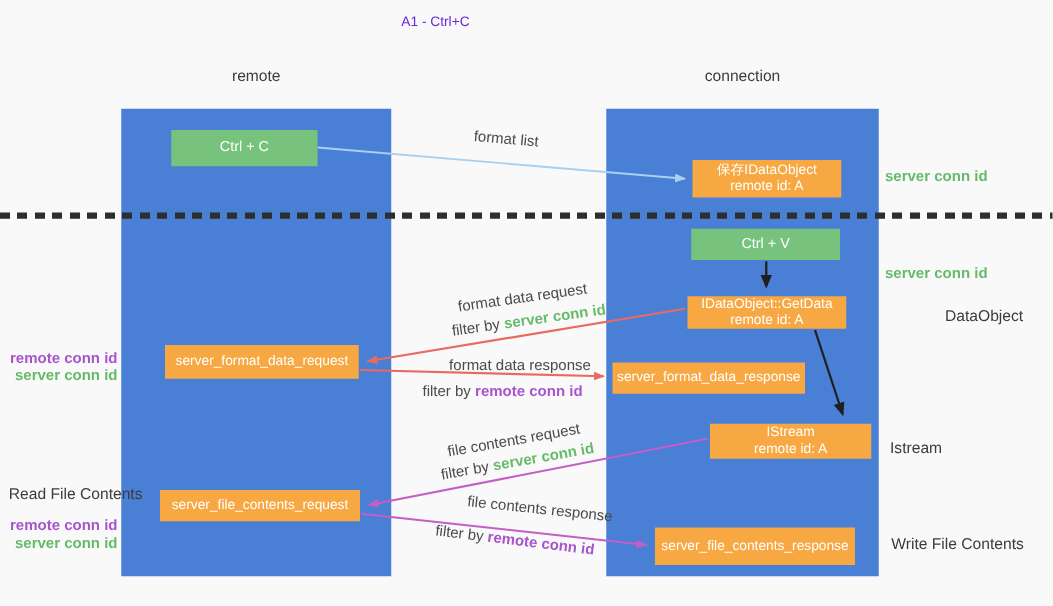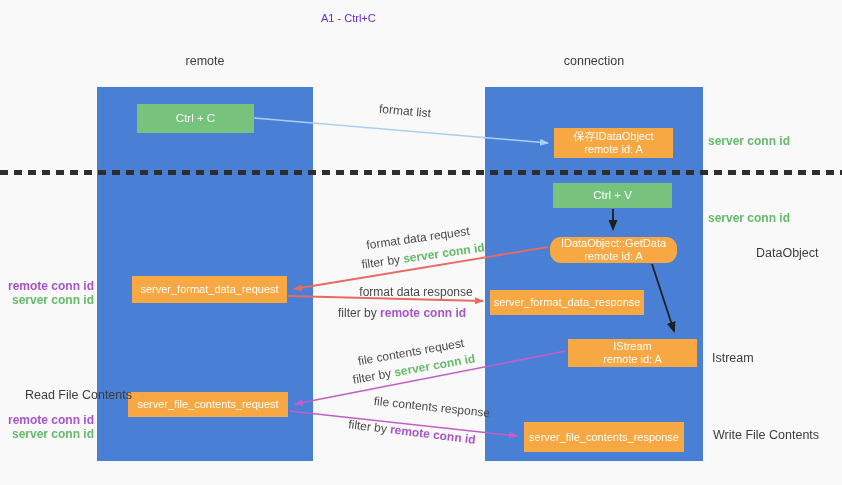--- a/index.html
+++ b/index.html
@@ -98,21 +98,21 @@
   <div>server_file_contents_request</div>
 </div>
 
 <div class="abs node orange" style="left:538px;top:128px;width:119px;height:30px;margin-left:16px;">
   <div>保存IDataObject</div>
   <div>remote id: A</div>
 </div>
 <div class="abs node green" style="left:553px;top:183px;width:119px;height:25px;">
   <div>Ctrl + V</div>
 </div>
-<div class="abs node orange" style="left:550px;top:237px;width:127px;height:26px;border-radius:11px;">
+<div class="abs node orange" style="left:550px;top:237px;width:127px;height:26px;">
   <div>IDataObject::GetData</div>
   <div>remote id: A</div>
 </div>
 <div class="abs node orange" style="left:490px;top:290px;width:154px;height:25px;">
   <div>server_format_data_response</div>
 </div>
 <div class="abs node orange" style="left:568px;top:339px;width:129px;height:28px;">
   <div>IStream</div>
   <div>remote id: A</div>
 </div>
@@ -149,17 +149,17 @@
 <div class="abs side-label bold-green" style="left:708px;top:134px;">server conn id</div>
 <div class="abs side-label bold-green" style="left:708px;top:211px;">server conn id</div>
 <div class="abs side-label" style="left:756px;top:246px;">DataObject</div>
 <div class="abs side-label" style="left:712px;top:351px;">Istream</div>
 <div class="abs side-label" style="left:713px;top:428px;">Write File Contents</div>
 
 <div class="abs right-align" style="left:8px;top:279px;width:86px;z-index:6;">
   <div class="side-label bold-purple">remote conn id</div>
   <div class="side-label bold-green">server conn id</div>
 </div>
-<div class="abs side-label" style="left:25px;top:388px;">Read File Contents</div>
+<div class="abs side-label" style="left:7px;top:388px;">Read File Contents</div>
 <div class="abs right-align" style="left:8px;top:413px;width:86px;z-index:6;">
   <div class="side-label bold-purple">remote conn id</div>
   <div class="side-label bold-green">server conn id</div>
 </div>
 
 </body></html>

